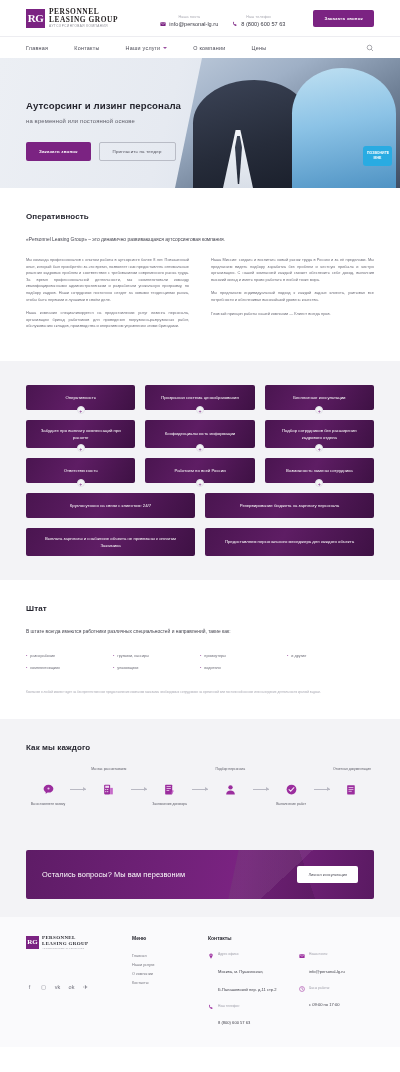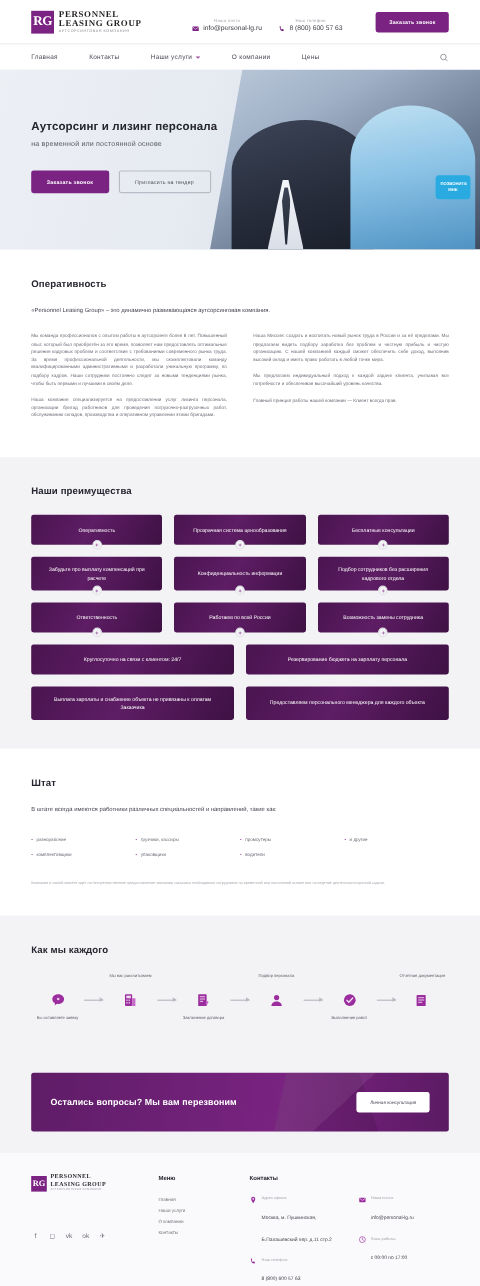--- a/index.html
+++ b/index.html
@@ -105,21 +105,21 @@
     width: 0; height: 0;
     border-left: 2px solid transparent;
     border-right: 2px solid transparent;
     border-top: 2.6px solid #9a4fa0;
   }
   .nav-spacer { flex: 1; }
   .search-icon { width: 8px; height: 8px; cursor: pointer; opacity: .75; }
 
   
   .hero {
-    height: 150px;
+    height: 130px;
     position: relative;
     background: linear-gradient(105deg,#eceff4 0%, #e6eaf1 42%, #dfe5ee 58%, #cdd6e2 100%);
     overflow: hidden;
   }
   .hero-photo {
     position: absolute; right: 0; top: 0; bottom: 0; width: 225px;
     background:
       radial-gradient(circle at 22% 46%, #f0d2ba 0 9%, transparent 9.6%),
       radial-gradient(circle at 72% 36%, #f3d6c0 0 7%, transparent 7.6%),
       linear-gradient(150deg,#bcc9da 0%, #9fb0c6 30%, #6f8096 62%, #3f4d63 100%);
@@ -307,21 +307,21 @@
     padding: 16px 16px;
   }
   .cta::before {
     content: ""; position: absolute; right: -10px; top: -30px;
     width: 150px; height: 120px;
     background: linear-gradient(125deg, rgba(255,255,255,.07) 0 40%, transparent 40%),
                 linear-gradient(60deg, rgba(0,0,0,.10) 0 50%, transparent 50%);
     transform: rotate(12deg);
   }
   .cta-text {
-    font-size: 7.4px; font-weight: 700; color: #fff;
+    font-size: 7.4px; font-weight: 400; color: #fff;
     letter-spacing: .1px; position: relative; z-index: 2;
   }
   .cta-btn {
     background: #ffffff; color: #4b4b56;
     font-size: 3.9px; padding: 6px 11px;
     border: none; border-radius: 2px; cursor: pointer;
     position: relative; z-index: 2; white-space: nowrap;
   }
   .cta-outer { background: #f3f3f6; padding: 14px 0 18px; }
 
@@ -454,21 +454,20 @@
       </div>
       <div class="col">
         <p class="body-p">Наша Миссия: создать и воспитать новый рынок труда в России и за её пределами. Мы предлагаем видеть подбору заработка без проблем и честную прибыль и чистую организацию. С нашей компанией каждый сможет обеспечить себе доход, выполнив высокий оклад и иметь право работать в любой точке мира.</p>
         <p class="body-p">Мы предлагаем индивидуальный подход к каждой задаче клиента, учитывая все потребности и обеспечивая высочайший уровень качества.</p>
         <p class="body-p">Главный принцип работы нашей компании — Клиент всегда прав.</p>
       </div>
     </div>
   </div>
 
   <div class="sect sect-grey">
-    <div class="sect-title">Наши преимущества</div>
     <div class="adv-grid">
       <div class="adv-card adv-3">
           <span>Оперативность</span>
           <i class="adv-plus">+</i>
         </div>
       <div class="adv-card adv-3">
           <span>Прозрачная система ценообразования</span>
           <i class="adv-plus">+</i>
         </div>
       <div class="adv-card adv-3">

